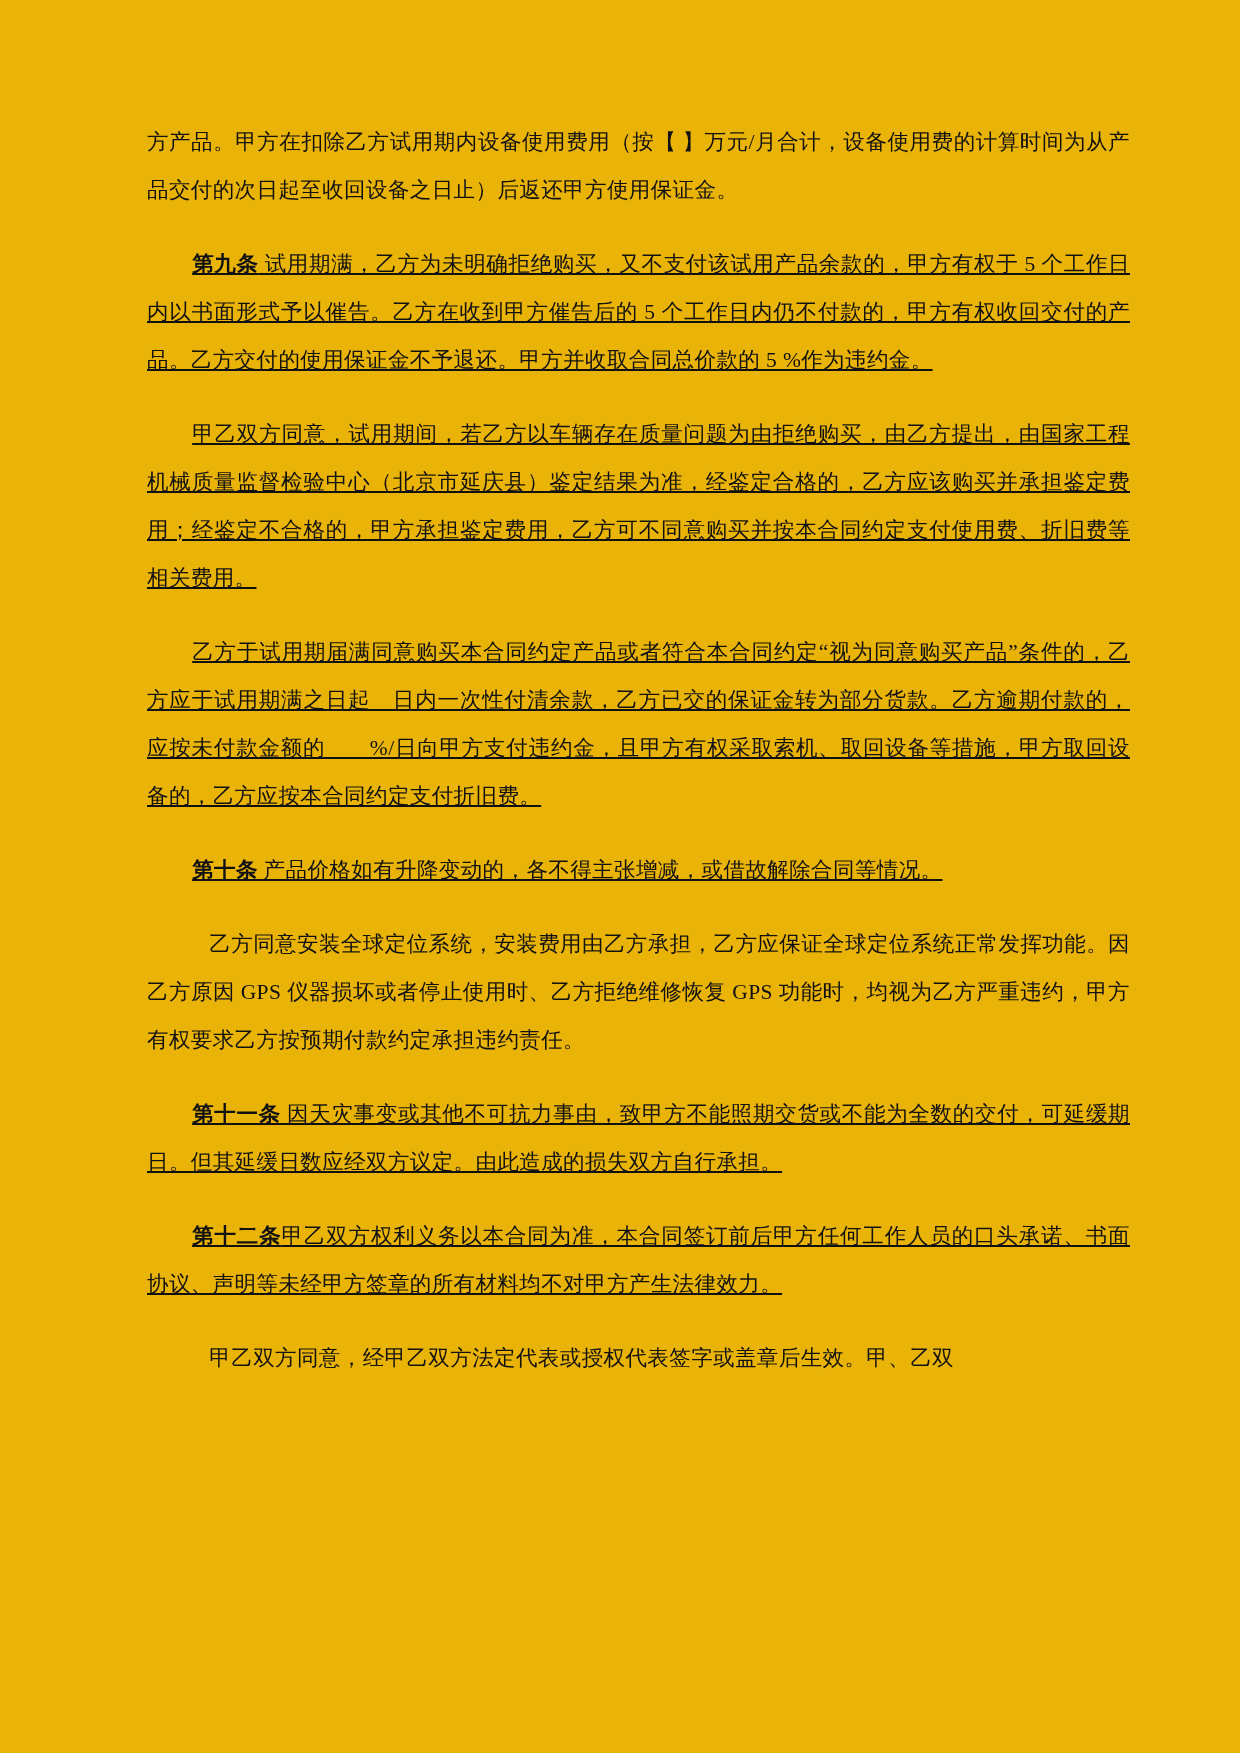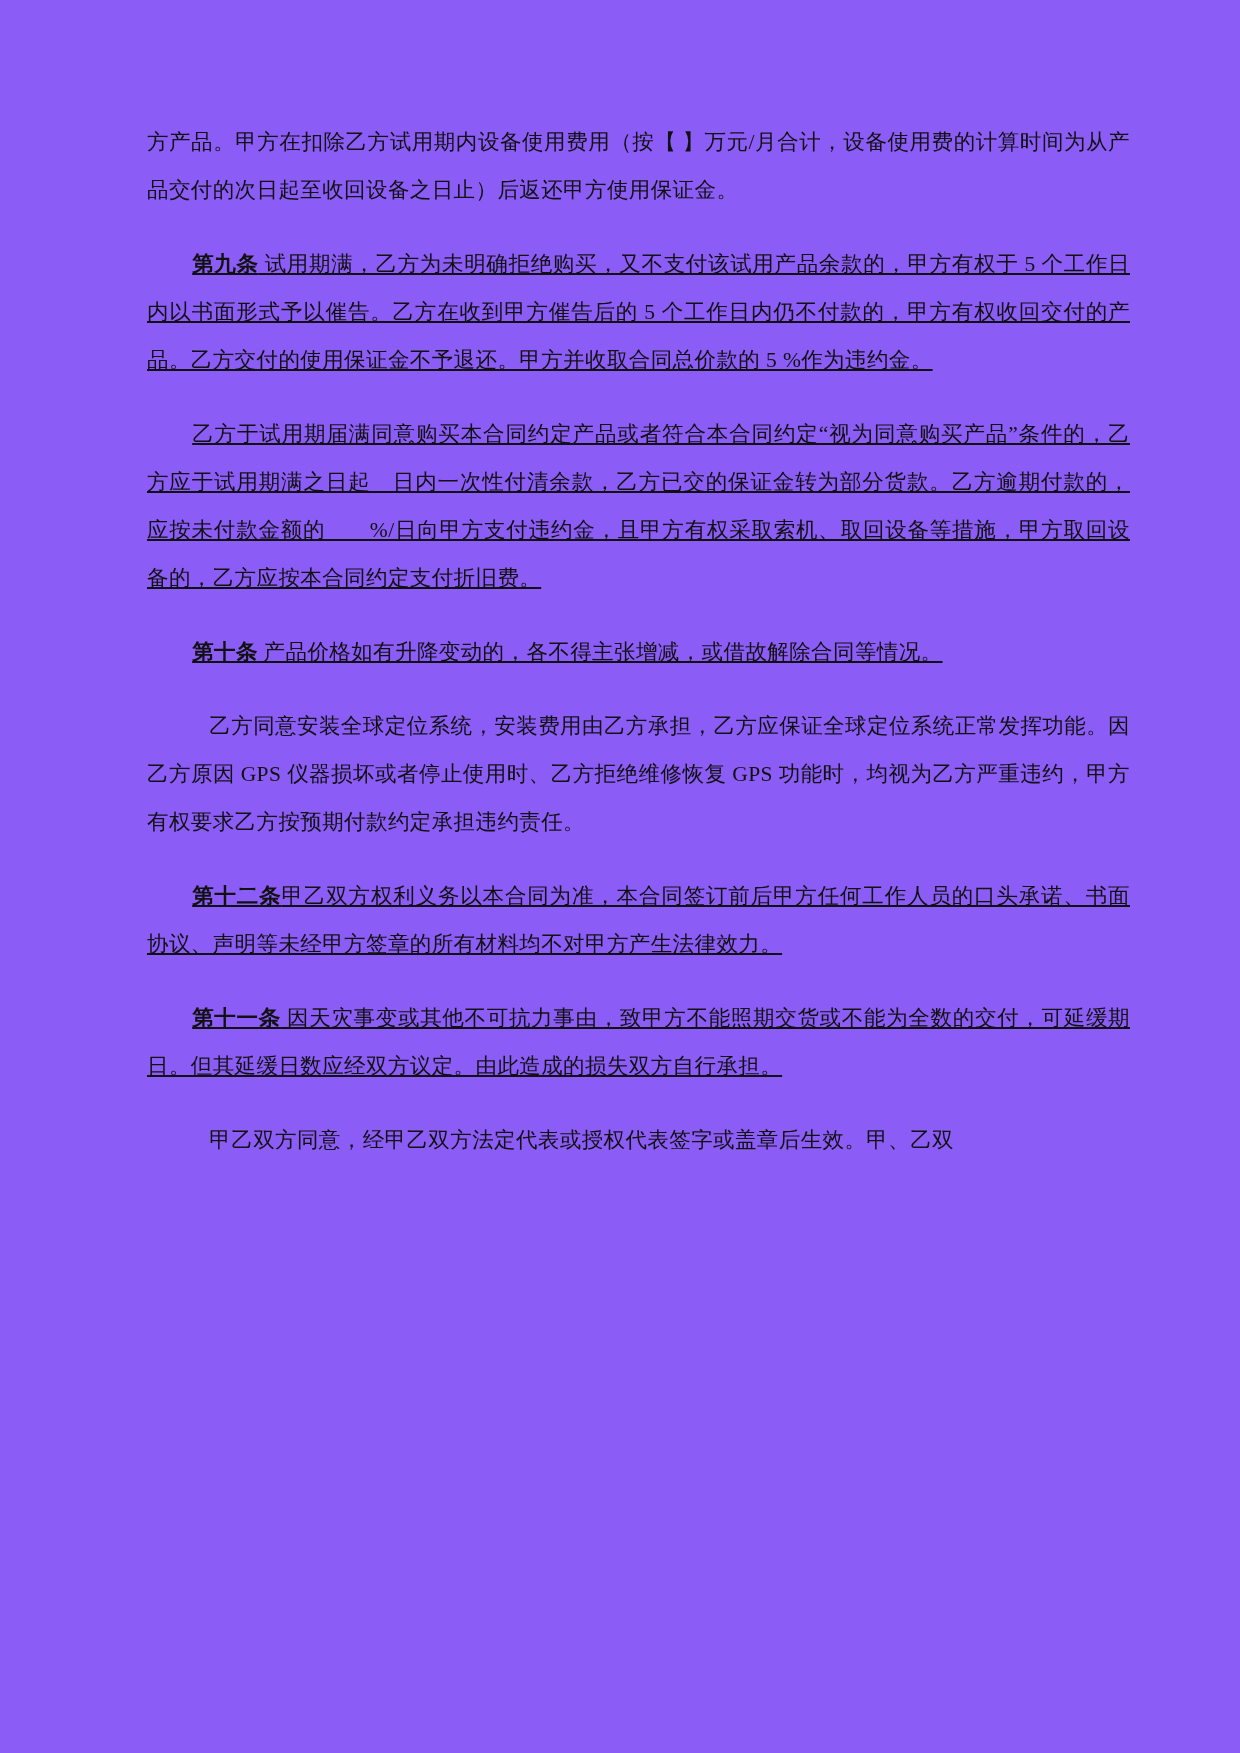--- a/index.html
+++ b/index.html
@@ -10,21 +10,21 @@
   body {
     width: 1240px;
     min-height: 1753px;
     font-family: "Liberation Serif", "DejaVu Serif", serif;
     color: #111111;
     position: relative;
   }
   .page {
     width: 1240px;
     min-height: 1753px;
-    background: #8b5cf6;
+    background: #eab308;
     box-sizing: border-box;
     padding: 118px 110px 80px 147px;
   }
   .doc p {
     margin: 0 0 26px 0;
     font-size: 21.5px;
     line-height: 48px;
     text-align: justify;
     letter-spacing: 0.4px;
     word-break: break-all;
@@ -40,28 +40,29 @@
 </head>
 <body>
 
 <div class="page">
   <div class="doc">
 
     <p class="no-indent"><span>方产品。甲方在扣除乙方试用期内设备使用费用（按【 】万元/月合计，设备使用费的计算时间为从产品交付的次日起至收回设备之日止）后返还甲方使用保证金。</span></p>
 
     <p class="indent-2"><span class="clause-label">第九条</span><span> 试用期满，乙方为未明确拒绝购买，又不支付该试用产品余款的，甲方有权于 5 个工作日内以书面形式予以催告。乙方在收到甲方催告后的 5 个工作日内仍不付款的，甲方有权收回交付的产品。乙方交付的使用保证金不予退还。甲方并收取合同总价款的 5 %作为违约金。</span></p>
 
+    <p class="indent-2"><span>甲乙双方同意，试用期间，若乙方以车辆存在质量问题为由拒绝购买，由乙方提出，由国家工程机械质量监督检验中心（北京市延庆县）鉴定结果为准，经鉴定合格的，乙方应该购买并承担鉴定费用；经鉴定不合格的，甲方承担鉴定费用，乙方可不同意购买并按本合同约定支付使用费、折旧费等相关费用。</span></p>
 
     <p class="indent-2"><span>乙方于试用期届满同意购买本合同约定产品或者符合本合同约定“视为同意购买产品”条件的，乙方应于试用期满之日起　日内一次性付清余款，乙方已交的保证金转为部分货款。乙方逾期付款的，应按未付款金额的　　%/日向甲方支付违约金，且甲方有权采取索机、取回设备等措施，甲方取回设备的，乙方应按本合同约定支付折旧费。</span></p>
 
     <p class="indent-2"><span class="clause-label">第十条</span><span> 产品价格如有升降变动的，各不得主张增减，或借故解除合同等情况。</span></p>
 
     <p class="indent-3"><span>乙方同意安装全球定位系统，安装费用由乙方承担，乙方应保证全球定位系统正常发挥功能。因乙方原因 GPS 仪器损坏或者停止使用时、乙方拒绝维修恢复 GPS 功能时，均视为乙方严重违约，甲方有权要求乙方按预期付款约定承担违约责任。</span></p>
 
+    <p class="indent-2"><span class="clause-label">第十一条</span><span> 因天灾事变或其他不可抗力事由，致甲方不能照期交货或不能为全数的交付，可延缓期日。但其延缓日数应经双方议定。由此造成的损失双方自行承担。</span></p>
+
     <p class="indent-2"><span class="clause-label">第十二条</span><span>甲乙双方权利义务以本合同为准，本合同签订前后甲方任何工作人员的口头承诺、书面协议、声明等未经甲方签章的所有材料均不对甲方产生法律效力。</span></p>
-
-    <p class="indent-2"><span class="clause-label">第十一条</span><span> 因天灾事变或其他不可抗力事由，致甲方不能照期交货或不能为全数的交付，可延缓期日。但其延缓日数应经双方议定。由此造成的损失双方自行承担。</span></p>
 
 
     <p class="indent-3"><span>甲乙双方同意，经甲乙双方法定代表或授权代表签字或盖章后生效。甲、乙双</span></p>
 
   </div>
 </div>
 
 </body></html>

